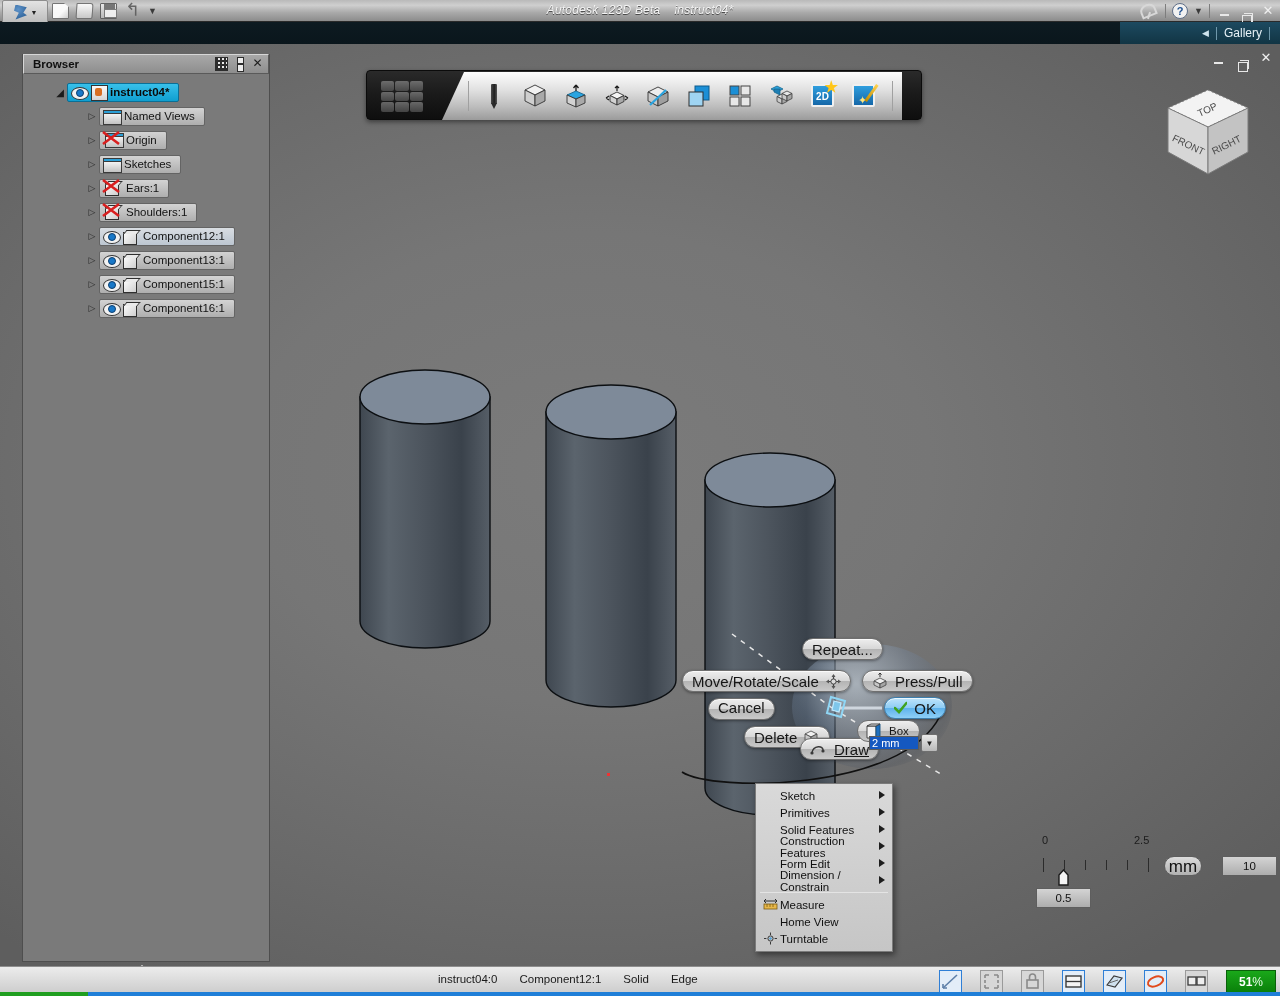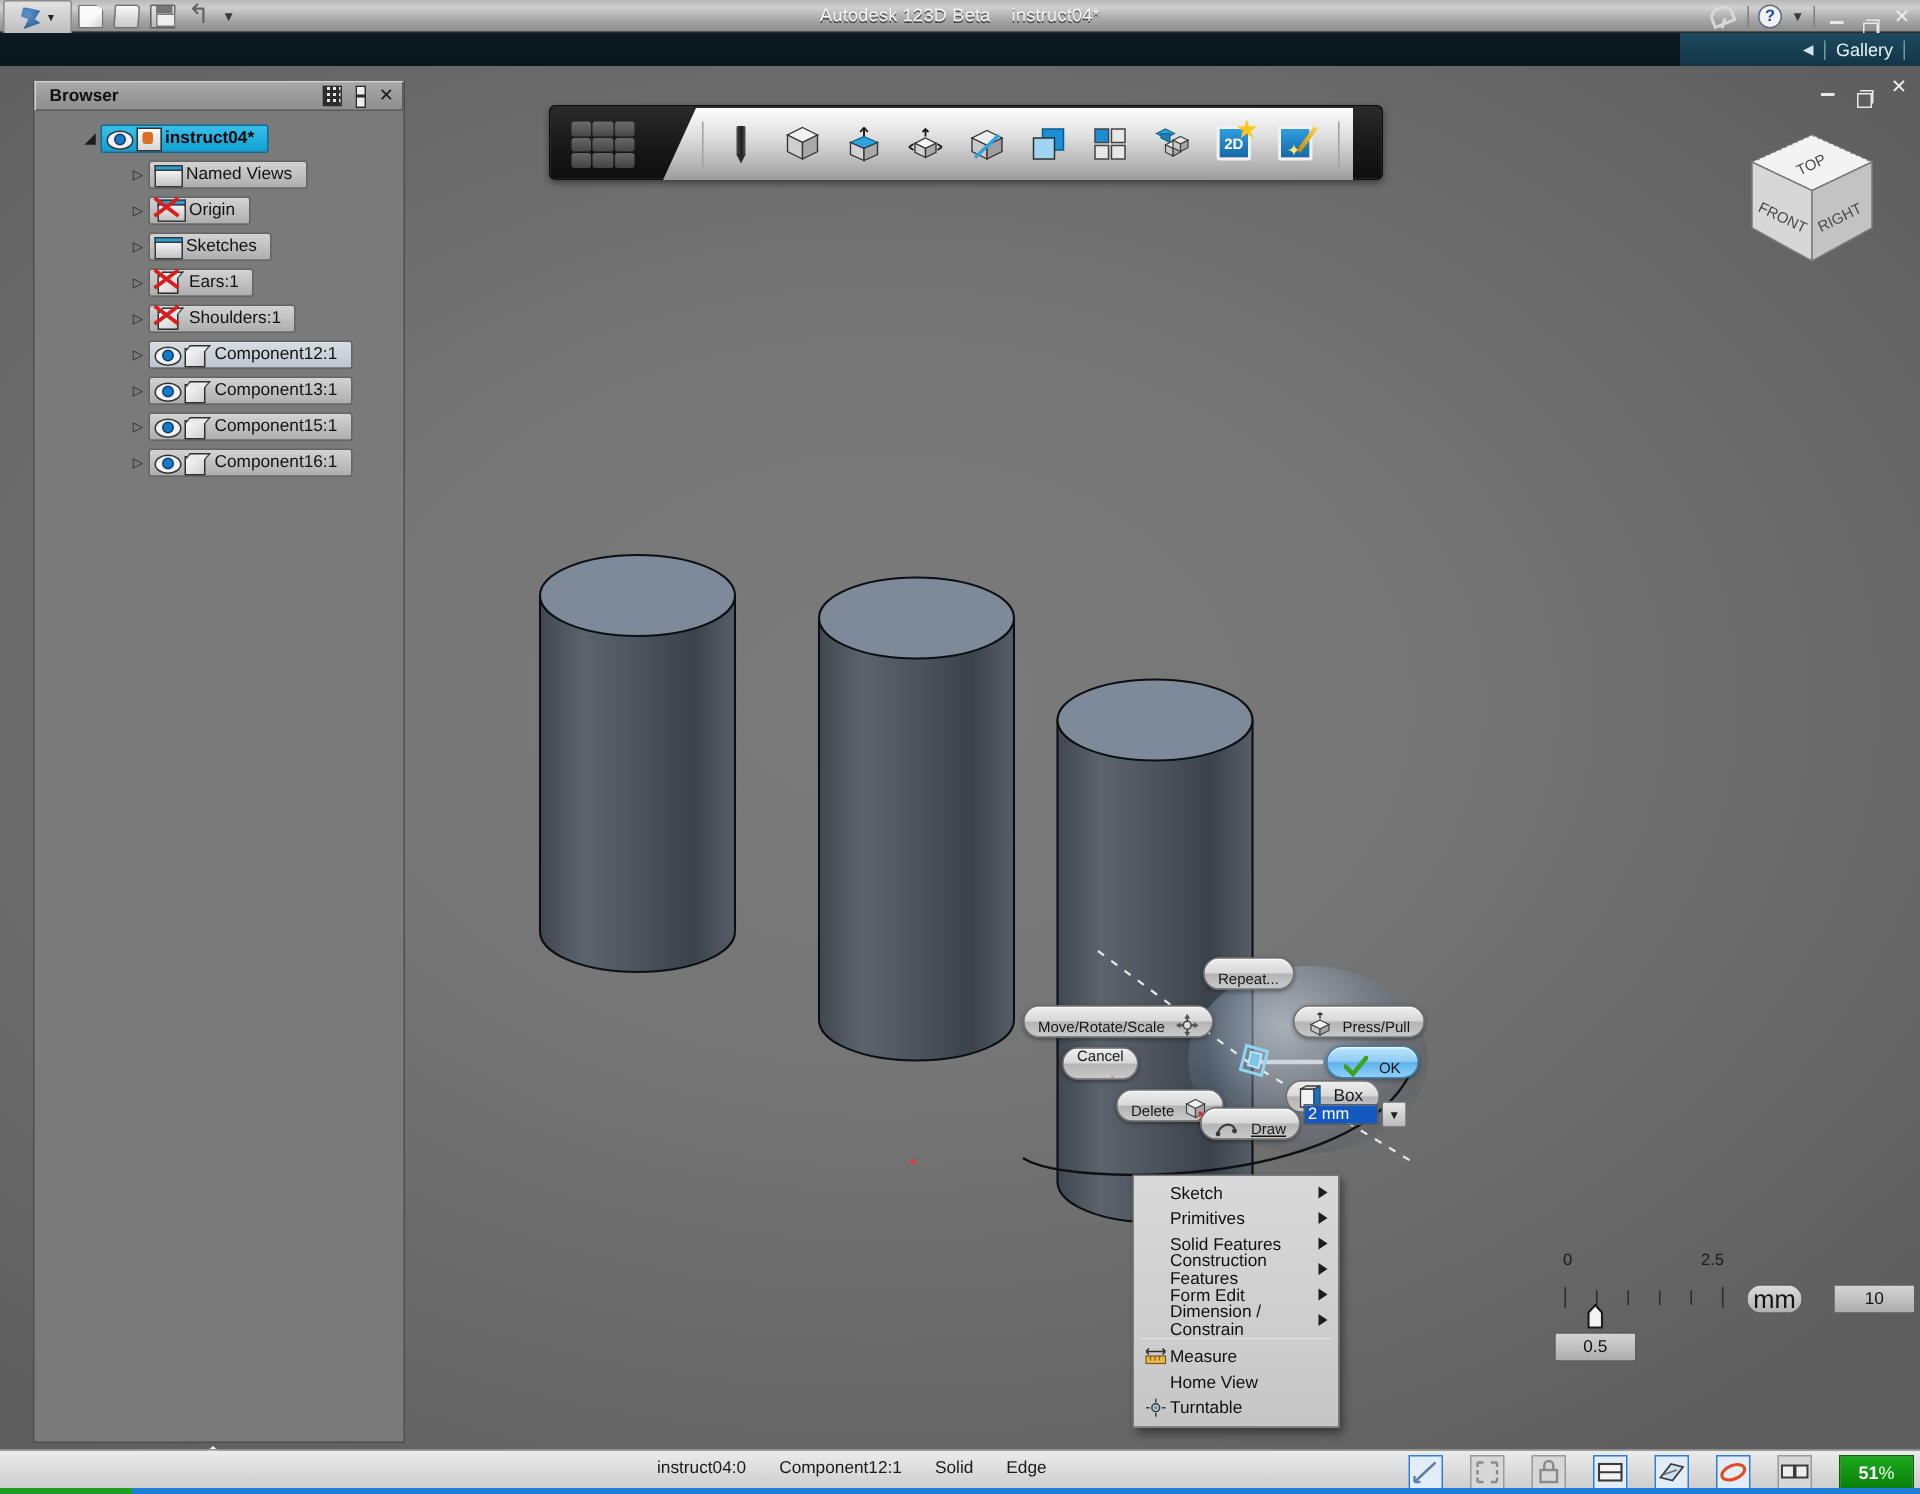--- a/index.html
+++ b/index.html
@@ -38,20 +38,21 @@
              border-radius:1px 3px 2px 2px; transform: skewX(-4deg); }
   .ic-save { background: linear-gradient(180deg,#e9e9e9,#bdbdbd); border:1px solid #5d5d5d; border-radius:1px; }
   .ic-save:before { content:''; position:absolute; left:3px; top:0; width:11px; height:6px; background:#6f6f6f; }
   .ic-save:after { content:''; position:absolute; left:3px; bottom:0; width:11px; height:7px; background:#f5f5f5; border:1px solid #777; }
   .ic-undo { color:#5d5d5d; font-size:18px; line-height:14px; text-align:center; font-family:"DejaVu Sans",sans-serif; }
   .ic-caret { font-size: 9px; color:#3a3a3a; line-height:16px; }
   .title-text {
     position: absolute; left: 0; top: 3px; width: 1280px; text-align: center;
     font-size: 12px; color: #f4f4f4; letter-spacing: .2px;
     text-shadow: 0 1px 0 rgba(0,0,0,.55);
+    font-style: italic;
   }
   .title-text .fname { margin-left: 14px; }
   .tb-right { position: absolute; right: 4px; top: 2px; display: flex; align-items: center; gap: 6px; }
   .tb-right .sat { width:20px; height:17px; position:relative; }
   .tb-right .sat:before{content:'';position:absolute;left:1px;top:2px;width:12px;height:9px;border:2px solid #d8d8d8;border-radius:50% 50% 0 0;transform:rotate(-22deg);}
   .tb-right .sat:after{content:'';position:absolute;left:9px;top:10px;width:2px;height:7px;background:#d8d8d8;transform:rotate(18deg);}
   .tb-right .sep { width:1px; height:14px; background:#7d7d7d; }
   .helpbtn { width:16px;height:16px;border-radius:50%;background:#f1f1f1;border:1px solid #5e6d86;
              color:#1d4f8f;font-size:11px;font-weight:bold;text-align:center;line-height:14px; }
   .wbtn { color:#efefef; font-size:13px; width:16px; text-align:center; line-height:16px; }
@@ -180,22 +181,22 @@
   
   .viewcube { position:absolute; right:26px; top:42px; width:92px; height:96px; }
 
   
   .cyl { position:absolute; }
   .cyl svg { display:block; }
 
   
   .radial { position:absolute; left:672px; top:580px; width:300px; height:170px; }
   .pill {
-    position:absolute; display:flex; align-items:flex-end; gap:7px; height:22px;
-    padding:0 9px; border-radius:11px; font-size:10px; color:#161616;
+    position:absolute; display:flex; align-items:center; gap:7px; height:22px;
+    padding:0 9px; border-radius:11px; font-size:15px; color:#161616;
     background: linear-gradient(180deg,#eeeeee 0%,#d8d8d8 48%,#b4b4b4 52%,#c9c9c9 100%);
     border:1px solid #6f6f6f;
     box-shadow: 0 1px 3px rgba(0,0,0,.4), inset 0 1px 0 rgba(255,255,255,.7);
     white-space: nowrap;
   }
   .pill.okpill {
     background: linear-gradient(180deg,#bfe4fb 0%,#8fcdf5 48%,#5fb2ec 52%,#8ed0f7 100%);
     border-color:#3d7fae;
   }
   .rad-glow {

